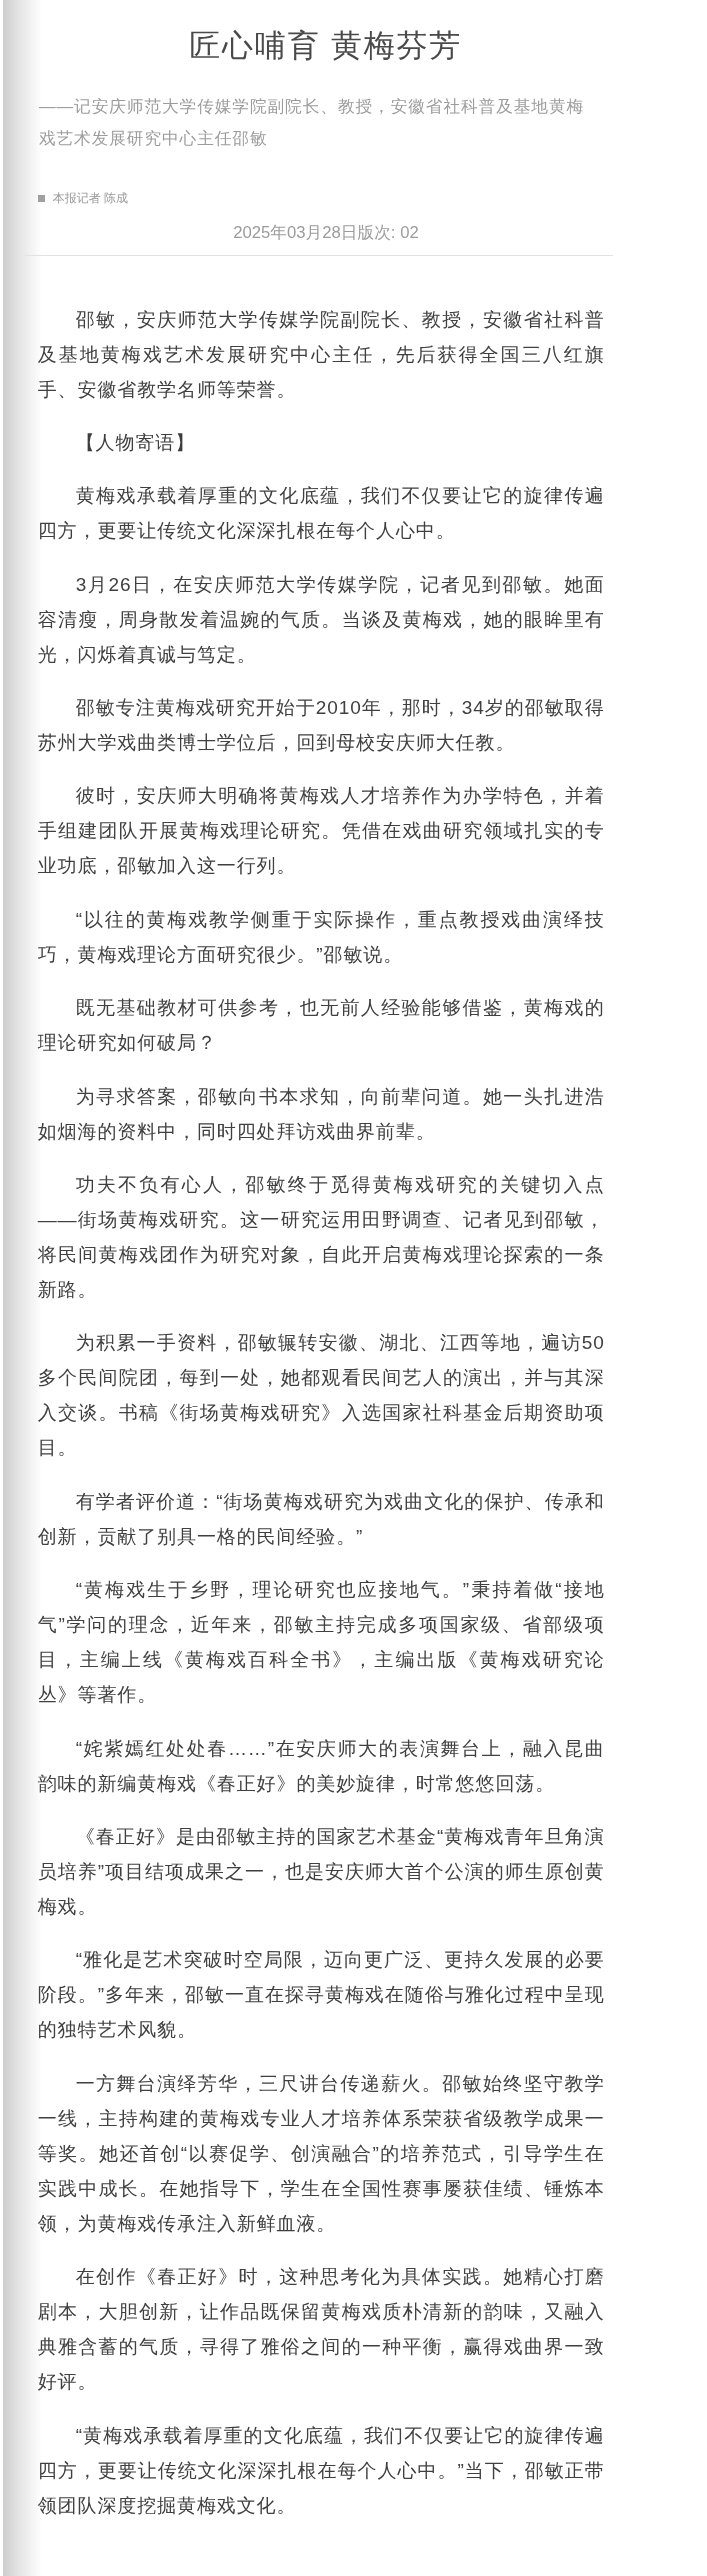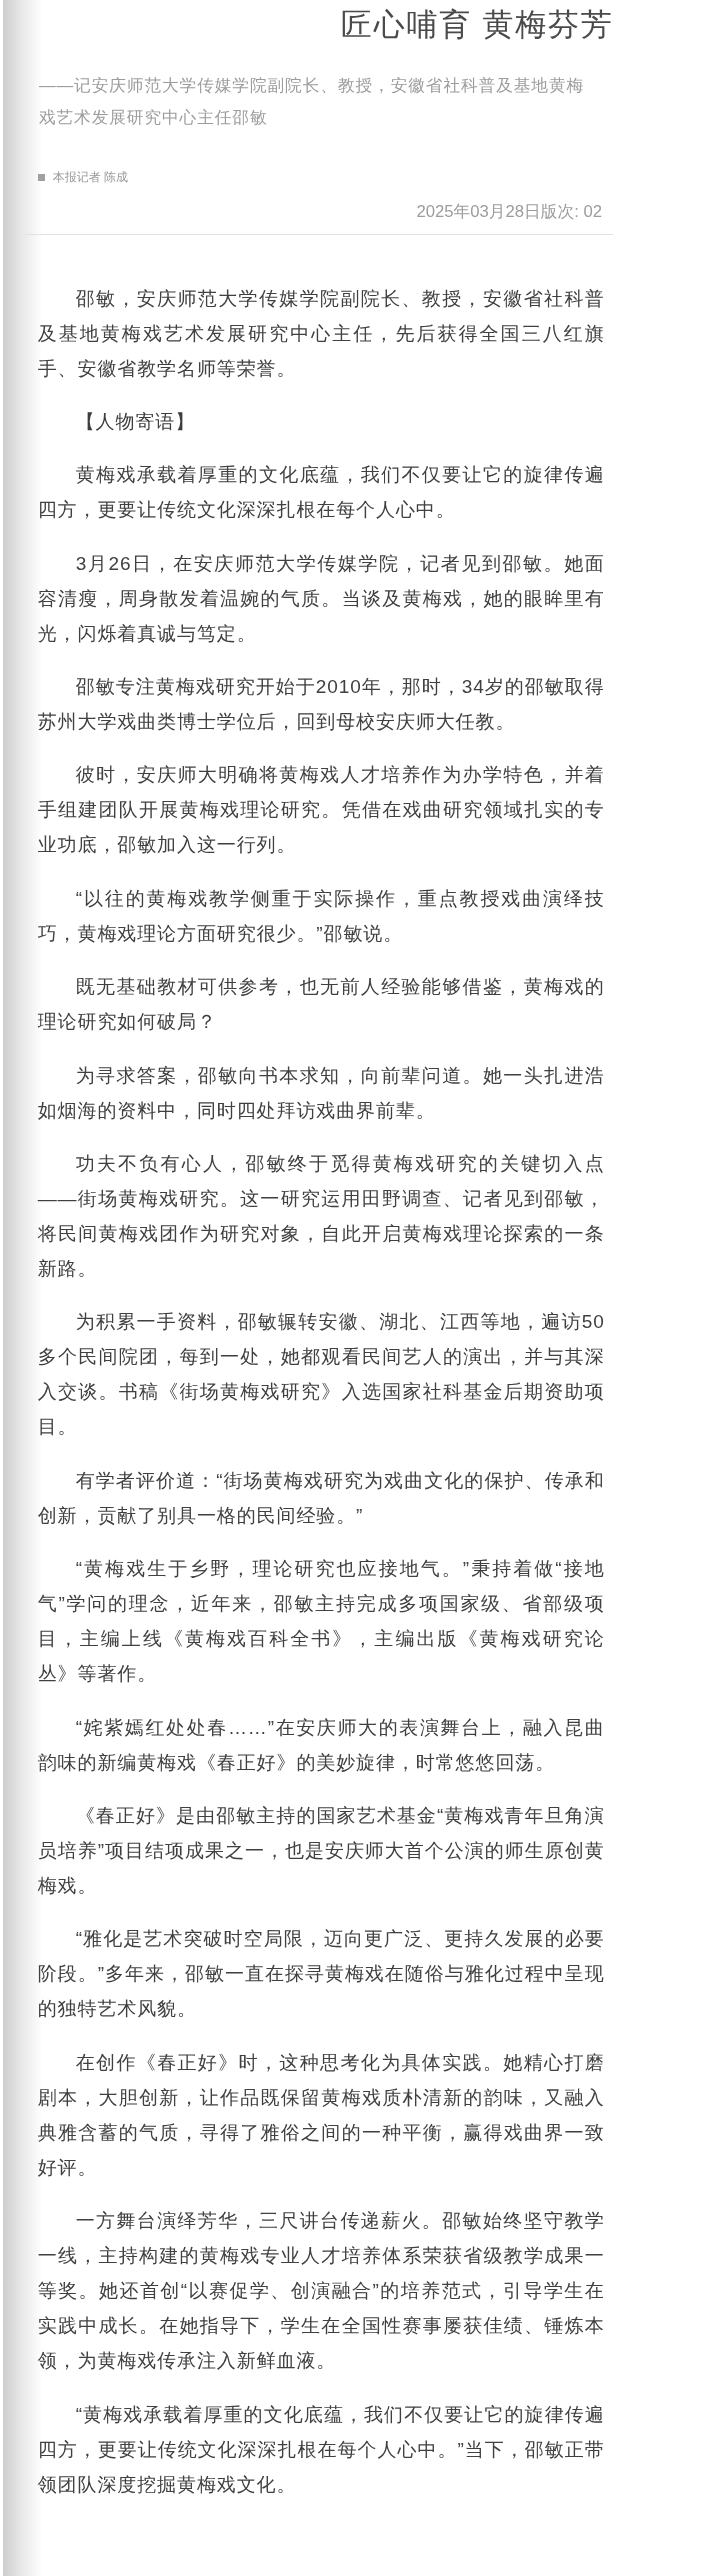--- a/index.html
+++ b/index.html
@@ -22,24 +22,24 @@
     height: 100%;
     background: linear-gradient(to right, #cdcdcd 0%, #e4e4e4 40%, #ffffff 100%);
     pointer-events: none;
   }
   .container {
     position: relative;
     margin-left: 25.4px;
     width: 588px;
   }
   .page-title {
-    padding-top: 4px;
+    padding-top: 25px;
     margin: 0 0 0 12.3px;
     width: 576px;
-    text-align: right;
+    text-align: center;
     font-size: 31px;
     line-height: 42px;
     font-weight: 500;
     letter-spacing: 1.8px;
     color: #4a4a4a;
   }
   .page-subtitle {
     margin: 24px auto 0 auto;
     max-width: 561px;
     font-size: 16.7px;
@@ -59,21 +59,21 @@
     width: 7px;
     height: 7px;
     background: #a0a0a0;
     margin-right: 8px;
     flex: 0 0 auto;
   }
   .date-row {
     margin: 15px 0 0 24.5px;
     padding-right: 11.4px;
     display: flex;
-    justify-content: flex-end;
+    justify-content: center;
     align-items: baseline;
     color: #9c9c9c;
     font-size: 16.7px;
     line-height: 19px;
   }
   .divider {
     margin-top: 13px;
     border-top: 0.9px solid #e2e2e2;
     height: 0;
   }
@@ -127,19 +127,19 @@
     <p>“以往的黄梅戏教学侧重于实际操作，重点教授戏曲演绎技巧，黄梅戏理论方面研究很少。”邵敏说。</p>
     <p>既无基础教材可供参考，也无前人经验能够借鉴，黄梅戏的理论研究如何破局？</p>
     <p>为寻求答案，邵敏向书本求知，向前辈问道。她一头扎进浩如烟海的资料中，同时四处拜访戏曲界前辈。</p>
     <p>功夫不负有心人，邵敏终于觅得黄梅戏研究的关键切入点——街场黄梅戏研究。这一研究运用田野调查、记者见到邵敏，将民间黄梅戏团作为研究对象，自此开启黄梅戏理论探索的一条新路。</p>
     <p>为积累一手资料，邵敏辗转安徽、湖北、江西等地，遍访50多个民间院团，每到一处，她都观看民间艺人的演出，并与其深入交谈。书稿《街场黄梅戏研究》入选国家社科基金后期资助项目。</p>
     <p>有学者评价道：“街场黄梅戏研究为戏曲文化的保护、传承和创新，贡献了别具一格的民间经验。”</p>
     <p>“黄梅戏生于乡野，理论研究也应接地气。”秉持着做“接地气”学问的理念，近年来，邵敏主持完成多项国家级、省部级项目，主编上线《黄梅戏百科全书》，主编出版《黄梅戏研究论丛》等著作。</p>
     <p>“姹紫嫣红处处春……”在安庆师大的表演舞台上，融入昆曲韵味的新编黄梅戏《春正好》的美妙旋律，时常悠悠回荡。</p>
     <p>《春正好》是由邵敏主持的国家艺术基金“黄梅戏青年旦角演员培养”项目结项成果之一，也是安庆师大首个公演的师生原创黄梅戏。</p>
     <p>“雅化是艺术突破时空局限，迈向更广泛、更持久发展的必要阶段。”多年来，邵敏一直在探寻黄梅戏在随俗与雅化过程中呈现的独特艺术风貌。</p>
+    <p>一方舞台演绎芳华，三尺讲台传递薪火。邵敏始终坚守教学一线，主持构建的黄梅戏专业人才培养体系荣获省级教学成果一等奖。她还首创“以赛促学、创演融合”的培养范式，引导学生在实践中成长。在她指导下，学生在全国性赛事屡获佳绩、锤炼本领，为黄梅戏传承注入新鲜血液。</p>
     <p>在创作《春正好》时，这种思考化为具体实践。她精心打磨剧本，大胆创新，让作品既保留黄梅戏质朴清新的韵味，又融入典雅含蓄的气质，寻得了雅俗之间的一种平衡，赢得戏曲界一致好评。</p>
-    <p>一方舞台演绎芳华，三尺讲台传递薪火。邵敏始终坚守教学一线，主持构建的黄梅戏专业人才培养体系荣获省级教学成果一等奖。她还首创“以赛促学、创演融合”的培养范式，引导学生在实践中成长。在她指导下，学生在全国性赛事屡获佳绩、锤炼本领，为黄梅戏传承注入新鲜血液。</p>
     <p>“黄梅戏承载着厚重的文化底蕴，我们不仅要让它的旋律传遍四方，更要让传统文化深深扎根在每个人心中。”当下，邵敏正带领团队深度挖掘黄梅戏文化。</p>
   </div>
 
 </div>
 
 
 </body></html>

